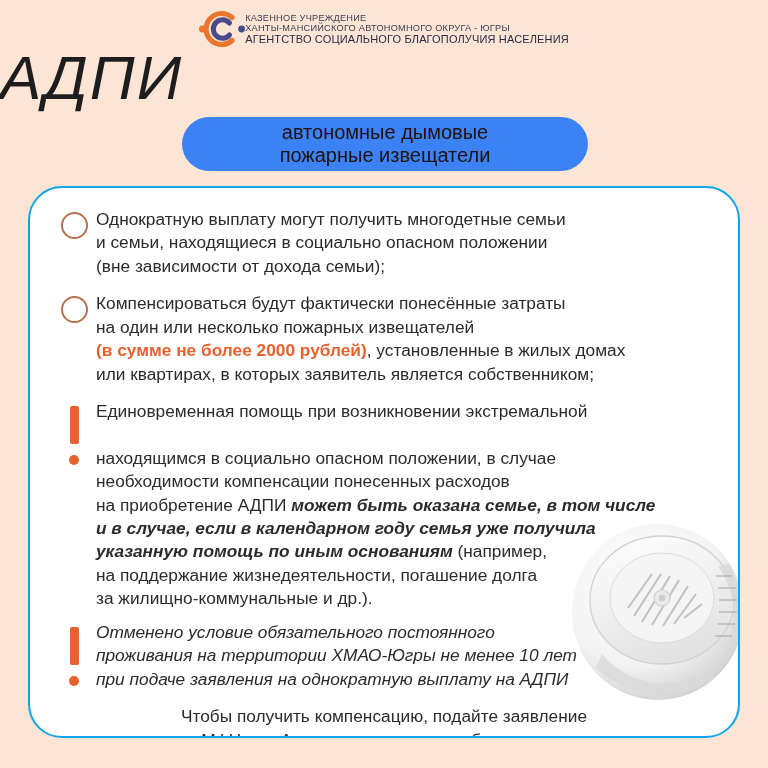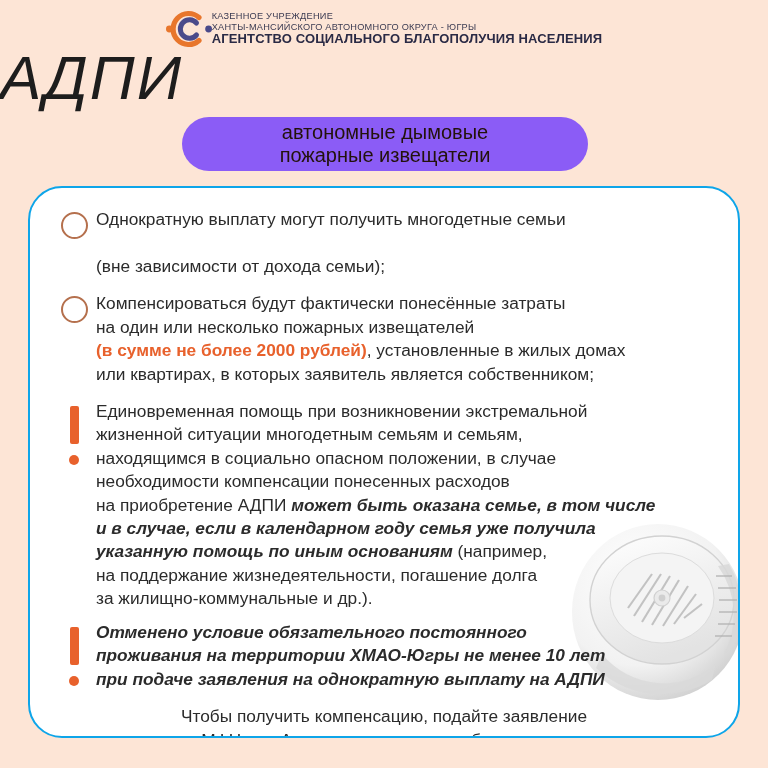--- a/index.html
+++ b/index.html
@@ -38,22 +38,22 @@
     justify-content: center;
     line-height: 1.12;
   }
   .logo-l1, .logo-l2 {
     font-size: 9.2px;
     letter-spacing: 0.25px;
     color: #3b3b52;
     white-space: nowrap;
   }
   .logo-l3 {
-    font-size: 13px;
-    font-weight: bold;
+    font-size: 11px;
+    font-weight: normal;
     letter-spacing: 0.15px;
     color: #2a2a45;
     white-space: nowrap;
   }
 
   
   .main-title {
     position: absolute;
     top: 47px;
     left: 0;
@@ -66,21 +66,21 @@
     line-height: 1;
   }
 
   
   .banner {
     position: absolute;
     top: 117px;
     left: 182px;
     width: 406px;
     height: 54px;
-    background: #8b5cf6;
+    background: #3b82f6;
     border-radius: 27px;
     display: flex;
     flex-direction: column;
     align-items: center;
     justify-content: center;
     line-height: 1.15;
   }
   .banner-l1, .banner-l2 {
     font-size: 20px;
     color: #23120b;
@@ -170,21 +170,21 @@
   .hl-orange {
     color: #e8612c;
     font-weight: bold;
     margin-top: 9px;
   }
   .bi {
     font-weight: bold;
     font-style: italic;
   }
   .item-bolditalic .body-text {
-    font-weight: bold;
+    font-weight: normal;
     font-style: italic;
   }
   .item-3 { margin-bottom: 10px; }
   .item-4 { margin-bottom: 8px; }
 
   .footer-note {
     position: relative;
     z-index: 2;
     margin: 14px 64px 0 64px;
     text-align: center;
@@ -263,21 +263,21 @@
     </div>
 
     <div class="items">
 
       <div class="item item-1">
         <div class="marker">
           <div class="circle-marker"></div>
         </div>
         <div class="body-text">
           <span>Однократную выплату могут получить многодетные семьи</span><br>
-          <br>
+          <span>и семьи, находящиеся в социально опасном положении</span><br>
           <span>(вне зависимости от дохода семьи);</span>
         </div>
       </div>
 
       <div class="item item-2">
         <div class="marker">
           <div class="circle-marker"></div>
         </div>
         <div class="body-text">
           <span>Компенсироваться будут фактически понесённые затраты</span><br>
@@ -289,21 +289,21 @@
 
       <div class="item item-3">
         <div class="marker">
           <div class="excl-marker">
             <div class="excl-bar"></div>
             <div class="excl-dot"></div>
           </div>
         </div>
         <div class="body-text">
           <span>Единовременная помощь при возникновении экстремальной</span><br>
-          <span>жизненной ситуации многодетным семьям и семьям,</span><br>
+          <br>
           <span>находящимся в социально опасном положении, в случае</span><br>
           <span>необходимости компенсации понесенных расходов</span><br>
           <span>на приобретение АДПИ </span><span class="bi">может быть оказана семье, в том числе</span><br>
           <span class="bi">и в случае, если в календарном году семья уже получила</span><br>
           <span class="bi">указанную помощь по иным основаниям</span><span> (например,</span><br>
           <span>на поддержание жизнедеятельности, погашение долга</span><br>
           <span>за жилищно-коммунальные и др.).</span>
         </div>
       </div>
 

